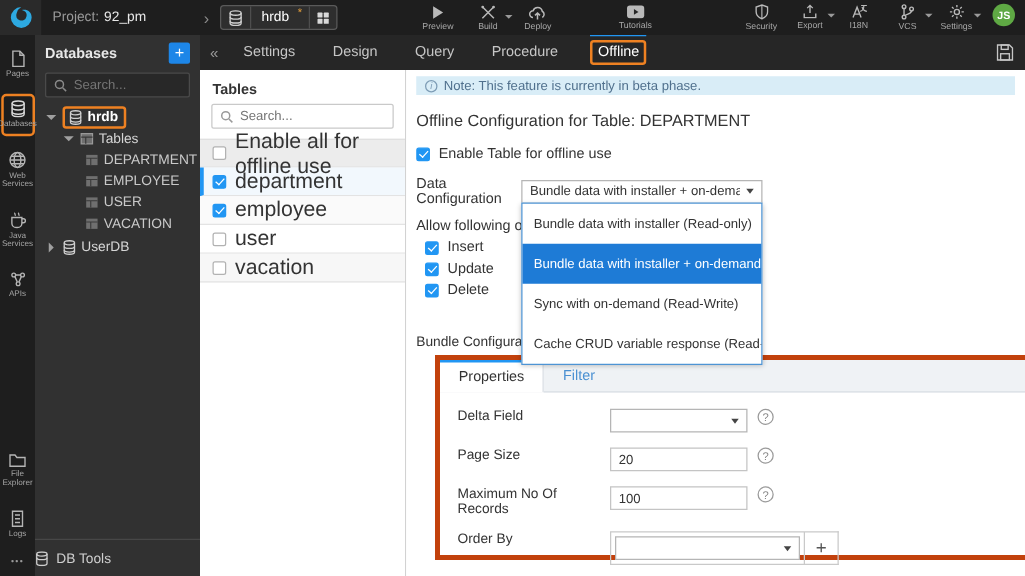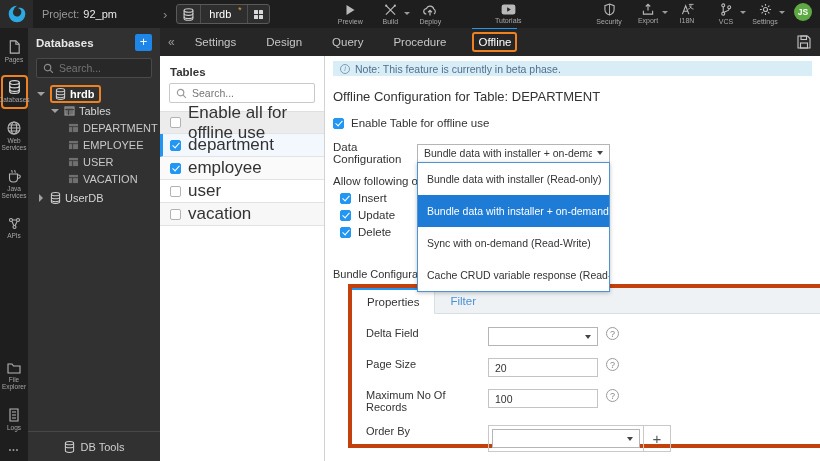--- a/index.html
+++ b/index.html
@@ -43,21 +43,21 @@
   .dbp-title{flex:1;color:#e8e8e8;font-size:11.5px;font-weight:bold}
   .add-btn{width:17px;height:17px;background:#1d86e8;border-radius:2px;color:#fff;font-size:13px;line-height:15px;text-align:center;cursor:pointer}
   .dbp-search{margin:3px 8px 7px;height:20px;background:#282828;border:1px solid #4a4a4a;border-radius:2px;display:flex;align-items:center;padding:0 6px;gap:5px}
   .dbp-search input{background:transparent;border:0;outline:0;color:#8a8a8a;font-size:10.5px;width:90px;font-family:inherit}
   .tree{color:#d5d5d5;font-size:11px}
   .trow{height:17px;display:flex;align-items:center;gap:4px;cursor:pointer;white-space:nowrap}
   .caret-t{width:0;height:0;border-left:4px solid transparent;border-right:4px solid transparent;border-top:4px solid #a0a0a0;margin:0 1px}
   .caret-r{width:0;height:0;border-top:4px solid transparent;border-bottom:4px solid transparent;border-left:4px solid #a0a0a0;margin:0 3px}
   .orange-wrap{display:inline-flex;align-items:center;gap:4px;border:2px solid #ee8122;border-radius:3px;padding:1px 5px 1px 3px}
   .tname{color:#c9c9c9}
-  .db-tools{margin-top:auto;border-top:1px solid #474747;height:30px;display:flex;align-items:center;justify-content:center;gap:6px;color:#cfcfcf;font-size:11px;cursor:pointer}
+  .db-tools{margin-top:auto;border-top:1px solid #474747;height:30px;display:flex;align-items:center;justify-content:flex-start;gap:6px;color:#cfcfcf;font-size:11px;cursor:pointer}
 
   
   .tabbar{position:absolute;top:28px;left:160px;right:0;height:28px;background:#262626;display:flex;align-items:center;z-index:22}
   .collapse{color:#9a9a9a;font-size:12px;margin:0 12px 0 8px;cursor:pointer}
   .tab{color:#c6c6c6;font-size:11.5px;padding:2px 8px;margin-right:14px;cursor:pointer}
   .tab.active{color:#fff;border:2px solid #ee8122;border-radius:3px;padding:2px 4px;position:relative;margin-left:4px}
   .tab.active::before{content:"";position:absolute;left:-2px;right:-2px;top:-7px;height:2px;background:#2196f3}
   .savebtn{margin-left:auto;margin-right:9px;cursor:pointer}
 
   

